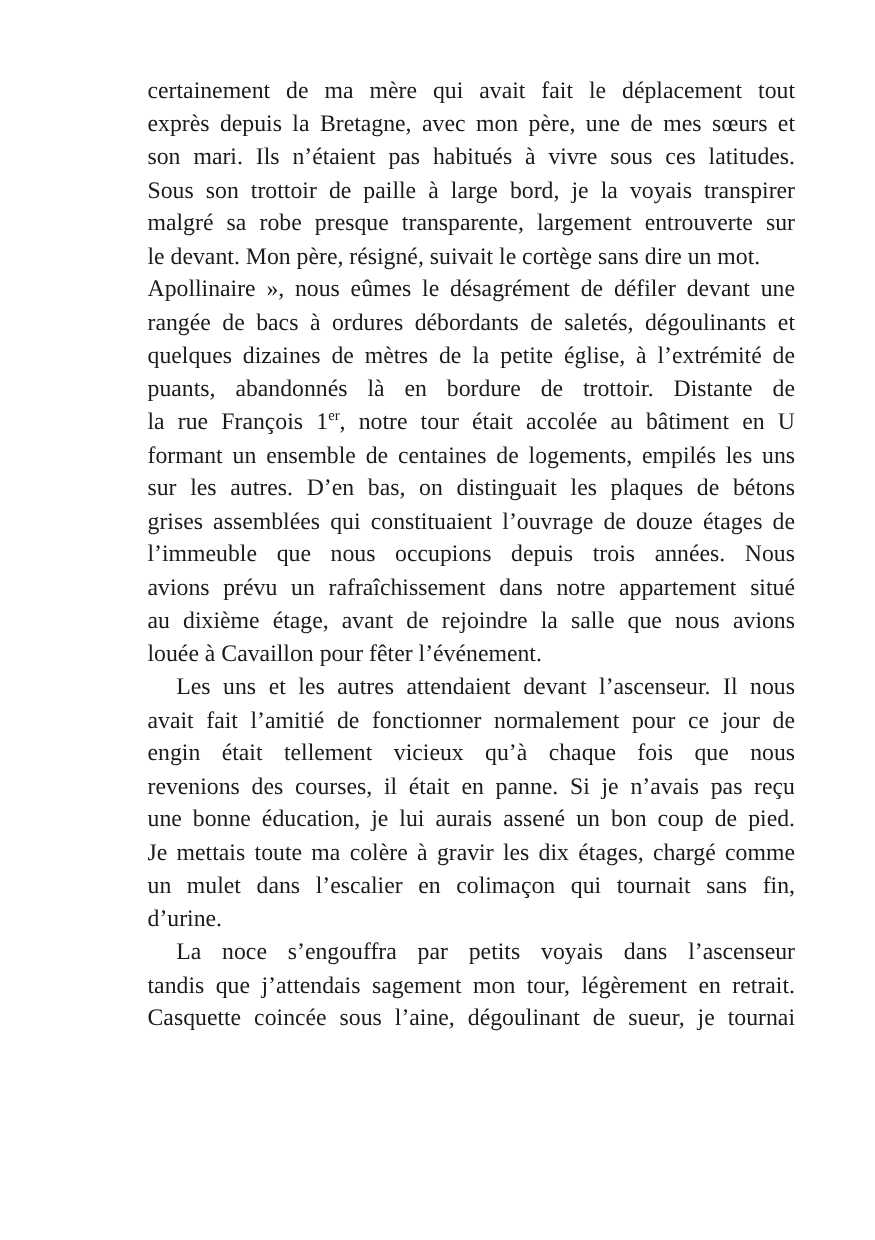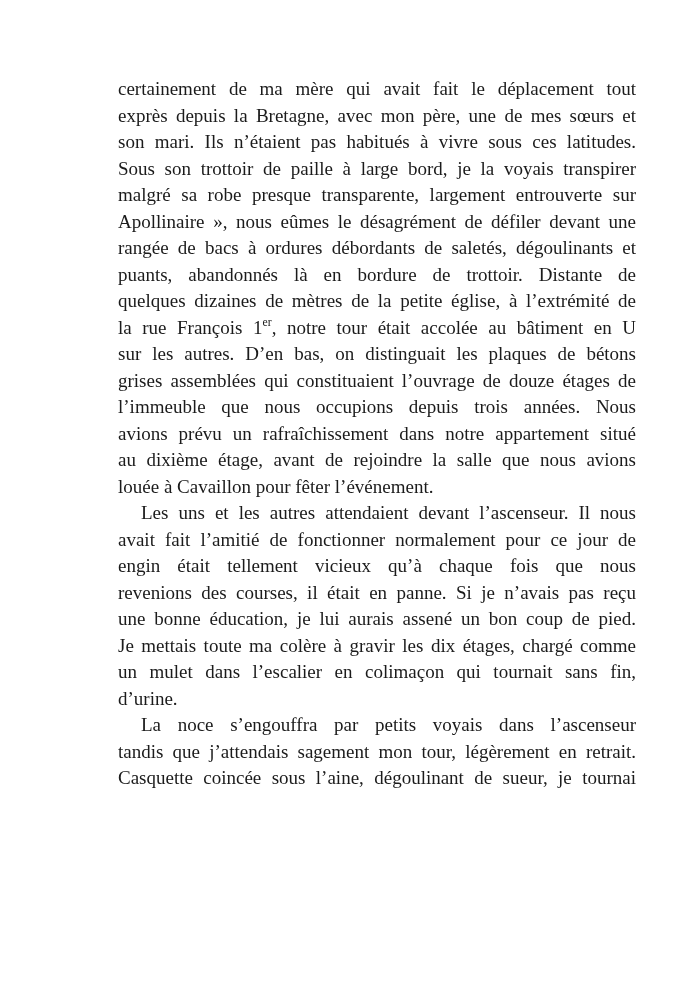--- a/index.html
+++ b/index.html
@@ -10,21 +10,21 @@
   .page {
     position: relative;
     width: 700px;
     height: 992px;
     background: #ffffff;
     overflow: hidden;
   }
   .text-block {
     position: absolute;
     left: 118px;
-    top: 76px;
+    top: 60px;
     width: 518px;
     font-family: "Liberation Serif", "DejaVu Serif", serif;
     font-size: 19px;
     line-height: 26.5px;
     color: #1b1b1b;
   }
   .line {
     text-align: justify;
     text-align-last: justify;
     height: 26.5px;
@@ -47,25 +47,27 @@
 </head>
 <body>
 
 <div class="page">
   <div class="text-block" style="color: rgb(27, 27, 27);">
       <div class="line">certainement de ma mère qui avait fait le déplacement tout</div>
       <div class="line">exprès depuis la Bretagne, avec mon père, une de mes sœurs et</div>
       <div class="line">son mari. Ils n’étaient pas habitués à vivre sous ces latitudes.</div>
       <div class="line">Sous son trottoir de paille à large bord, je la voyais transpirer</div>
       <div class="line">malgré sa robe presque transparente, largement entrouverte sur</div>
+      <div class="line para-end">le devant. Mon père, résigné, suivait le cortège sans dire un mot.</div>
       <div class="line">Apollinaire », nous eûmes le désagrément de défiler devant une</div>
       <div class="line">rangée de bacs à ordures débordants de saletés, dégoulinants et</div>
+      <div class="line">quelques dizaines de mètres de la petite église, à l’extrémité de</div>
       <div class="line">puants, abandonnés là en bordure de trottoir. Distante de</div>
-      <div class="line">quelques dizaines de mètres de la petite église, à l’extrémité de</div>
       <div class="line"><span>la rue François 1</span><sup>er</sup><span>, notre tour était accolée au bâtiment en U</span></div>
+      <div class="line">formant un ensemble de centaines de logements, empilés les uns</div>
       <div class="line">sur les autres. D’en bas, on distinguait les plaques de bétons</div>
       <div class="line">grises assemblées qui constituaient l’ouvrage de douze étages de</div>
       <div class="line">l’immeuble que nous occupions depuis trois années. Nous</div>
       <div class="line">avions prévu un rafraîchissement dans notre appartement situé</div>
       <div class="line">au dixième étage, avant de rejoindre la salle que nous avions</div>
       <div class="line para-end">louée à Cavaillon pour fêter l’événement.</div>
       <div class="line indent">Les uns et les autres attendaient devant l’ascenseur. Il nous</div>
       <div class="line">avait fait l’amitié de fonctionner normalement pour ce jour de</div>
       <div class="line">engin était tellement vicieux qu’à chaque fois que nous</div>
       <div class="line">revenions des courses, il était en panne. Si je n’avais pas reçu</div>

